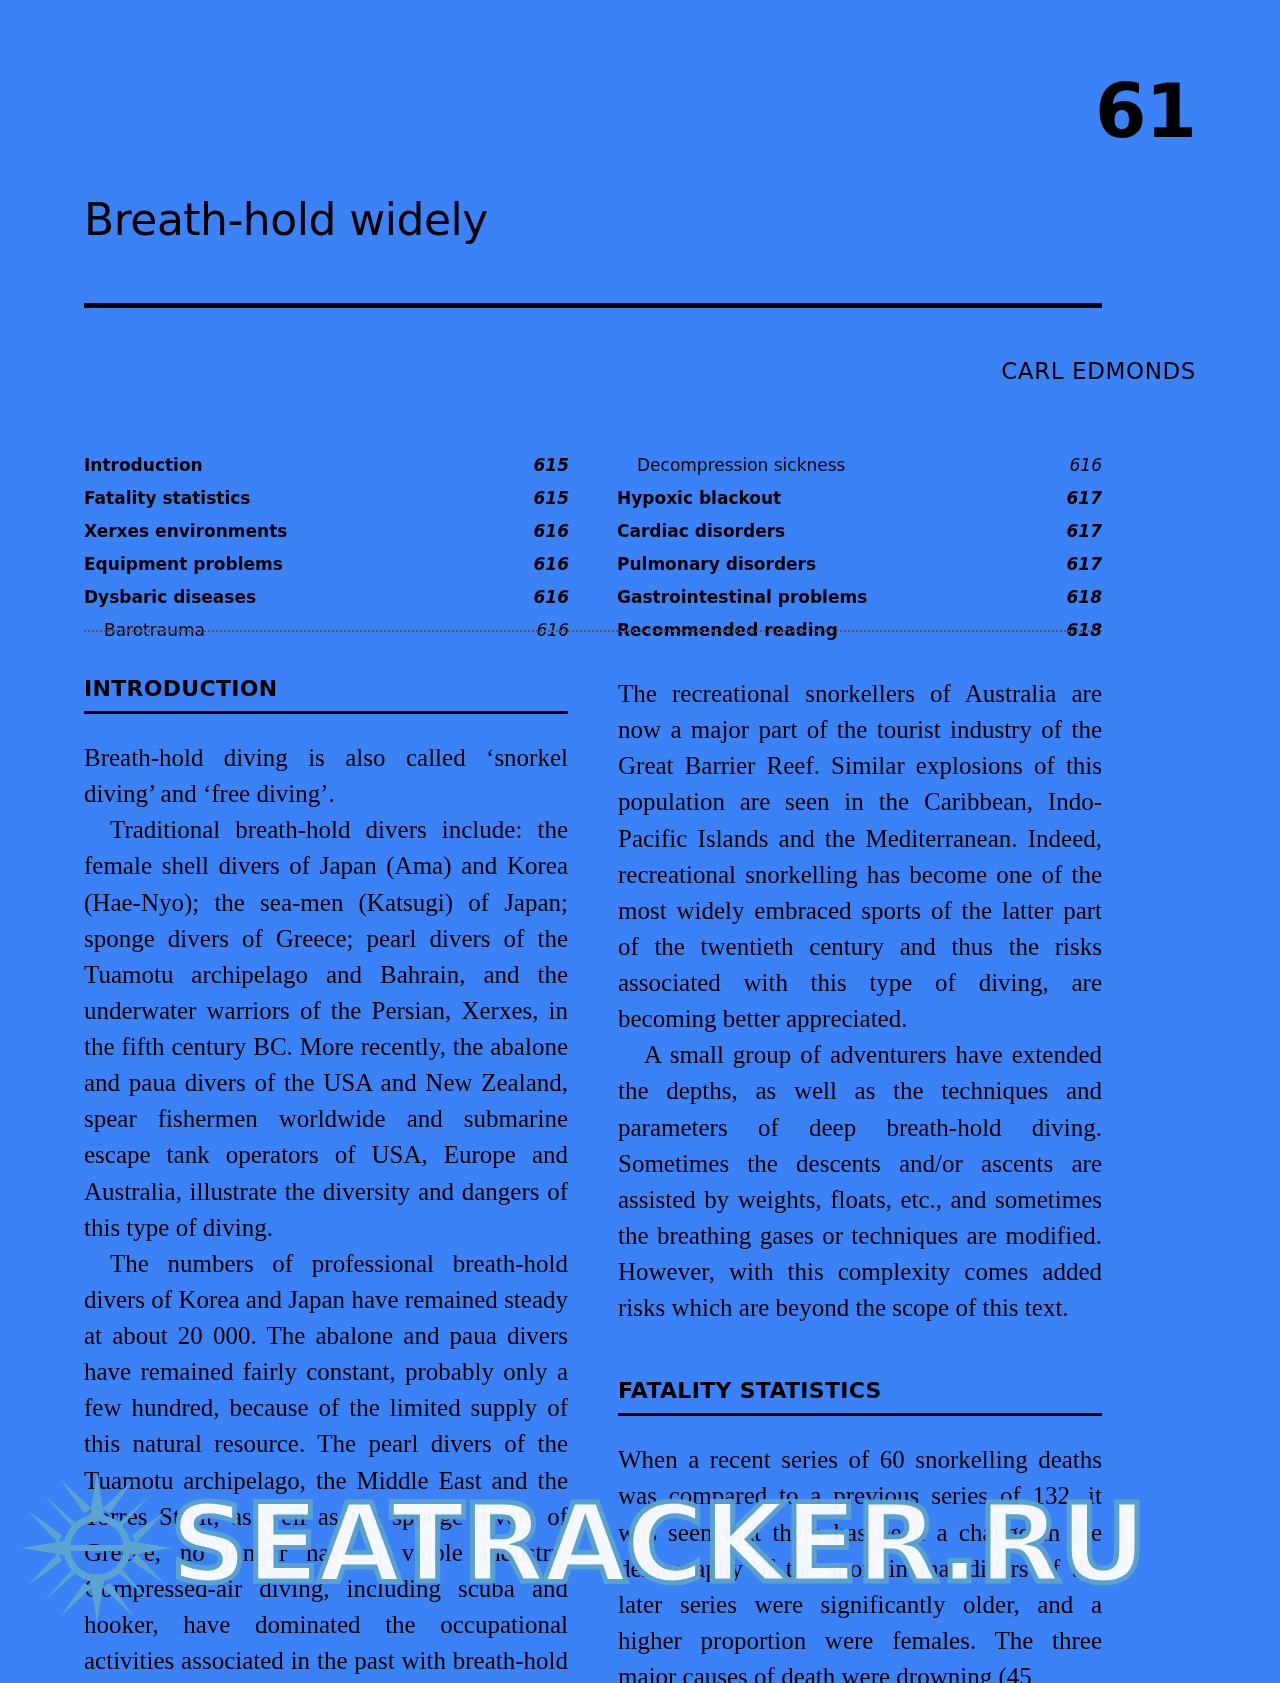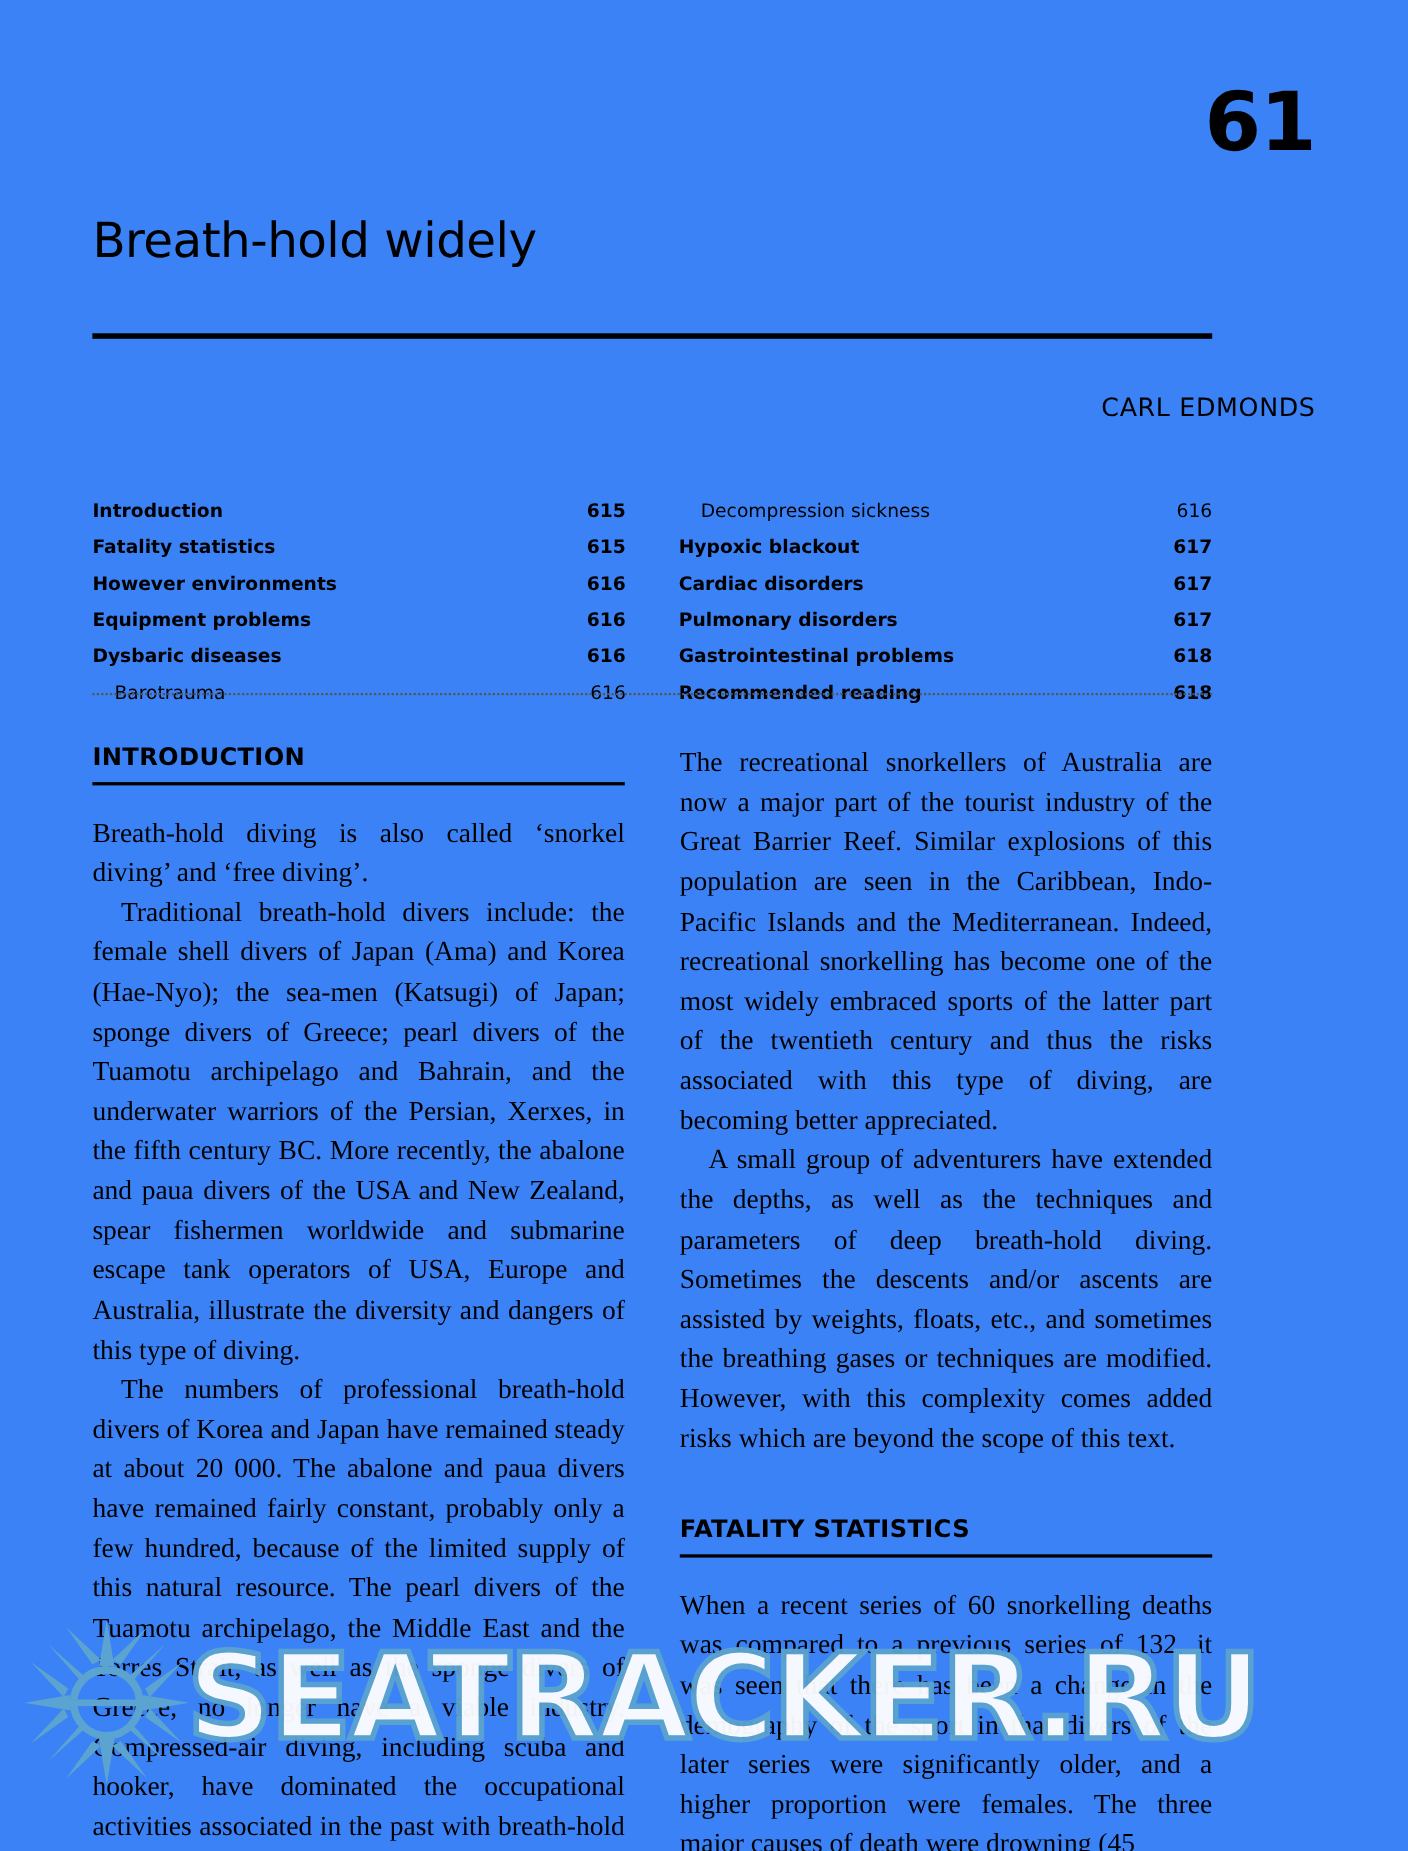--- a/index.html
+++ b/index.html
@@ -82,20 +82,21 @@
     padding: 6.5px 0;
     white-space: nowrap;
   }
   .toc-row.sub {
     font-weight: normal;
     padding-left: 20px;
     align-items: flex-end;
   }
   .toc-page {
     font-weight: bold;
+    font-style: italic;
   }
   .toc-row.sub .toc-page {
     font-weight: normal;
   }
 
   .toc-rule {
     position: absolute;
     top: 630px;
     left: 84px;
     width: 1018px;
@@ -194,21 +195,21 @@
     <div class="toc-col">
       <div class="toc-row">
         <span>Introduction</span>
         <span class="toc-page">615</span>
       </div>
       <div class="toc-row">
         <span>Fatality statistics</span>
         <span class="toc-page">615</span>
       </div>
       <div class="toc-row">
-        <span>However environments</span>
+        <span>Xerxes environments</span>
         <span class="toc-page">616</span>
       </div>
       <div class="toc-row">
         <span>Equipment problems</span>
         <span class="toc-page">616</span>
       </div>
       <div class="toc-row">
         <span>Dysbaric diseases</span>
         <span class="toc-page">616</span>
       </div>

